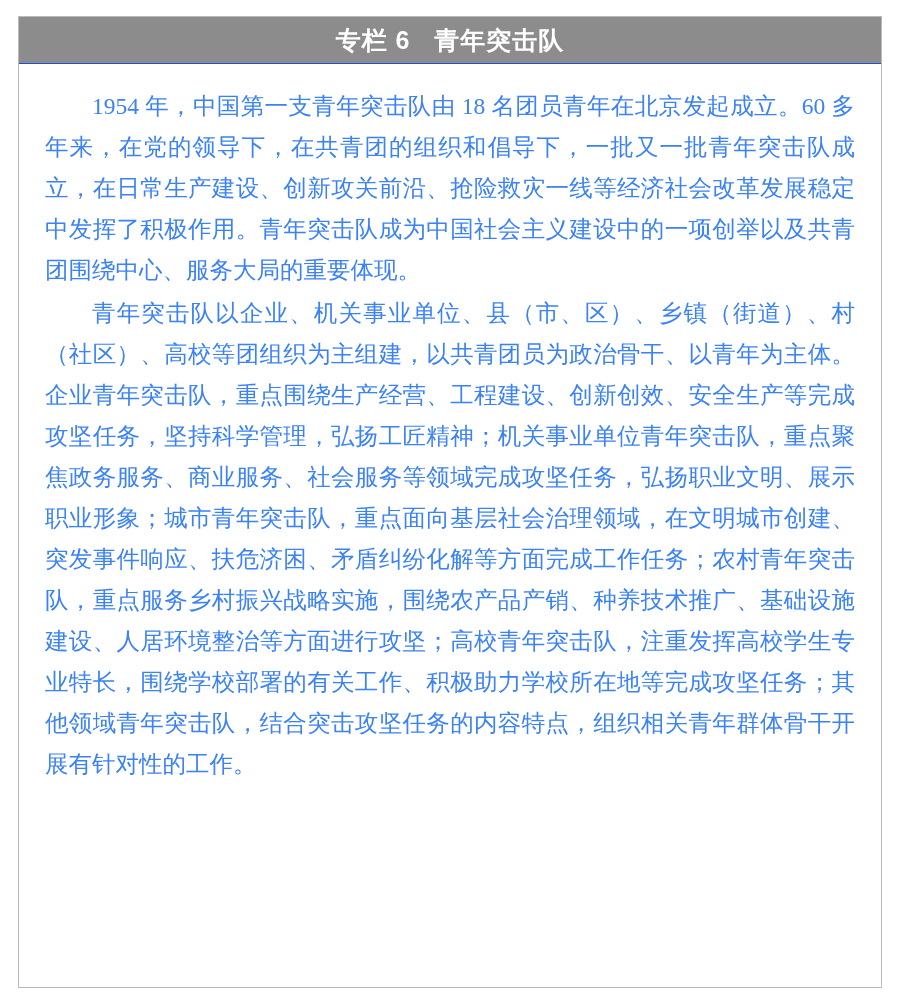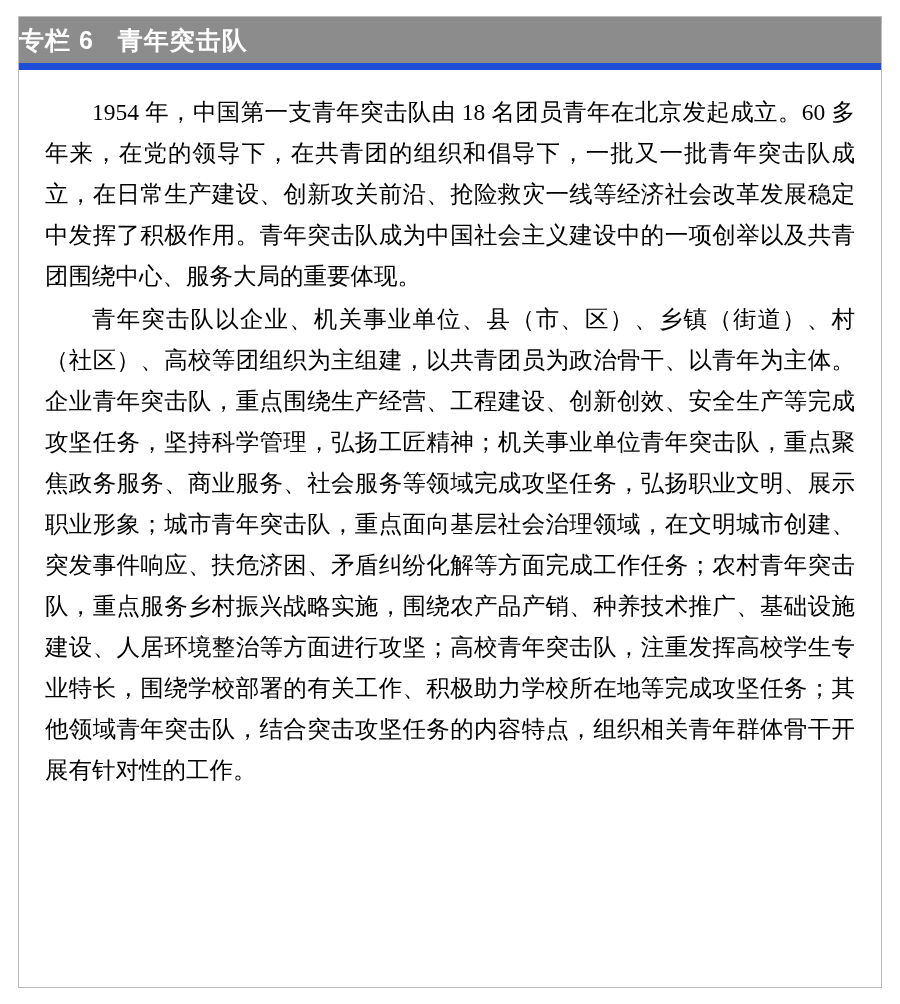--- a/index.html
+++ b/index.html
@@ -21,37 +21,37 @@
     border: 1px solid #b9b9b9;
     box-sizing: border-box;
     background: #ffffff;
   }
   .box-header {
     height: 46px;
     background: #8c8c8c;
     color: #ffffff;
     display: flex;
     align-items: center;
-    justify-content: flex-start;
+    justify-content: center;
     font-size: 25px;
     font-weight: bold;
     letter-spacing: 1px;
     font-family: "Liberation Sans", "DejaVu Sans", sans-serif;
-    border-bottom: 7px solid #1d4ed8;
+    border-bottom: 1px solid #1d4ed8;
   }
   .box-header .title-main {
     white-space: pre;
   }
   .box-body {
     padding: 22px 26px 10px 26px;
   }
   .para {
     font-size: 23.5px;
     line-height: 41px;
-    color: #000000;
+    color: #3b82f6;
     text-align: justify;
     text-justify: inter-ideograph;
     text-indent: 2em;
     margin: 0 0 2px 0;
     font-family: "Liberation Serif", "DejaVu Serif", serif;
   }
 </style>
 </head>
 <body>
 

